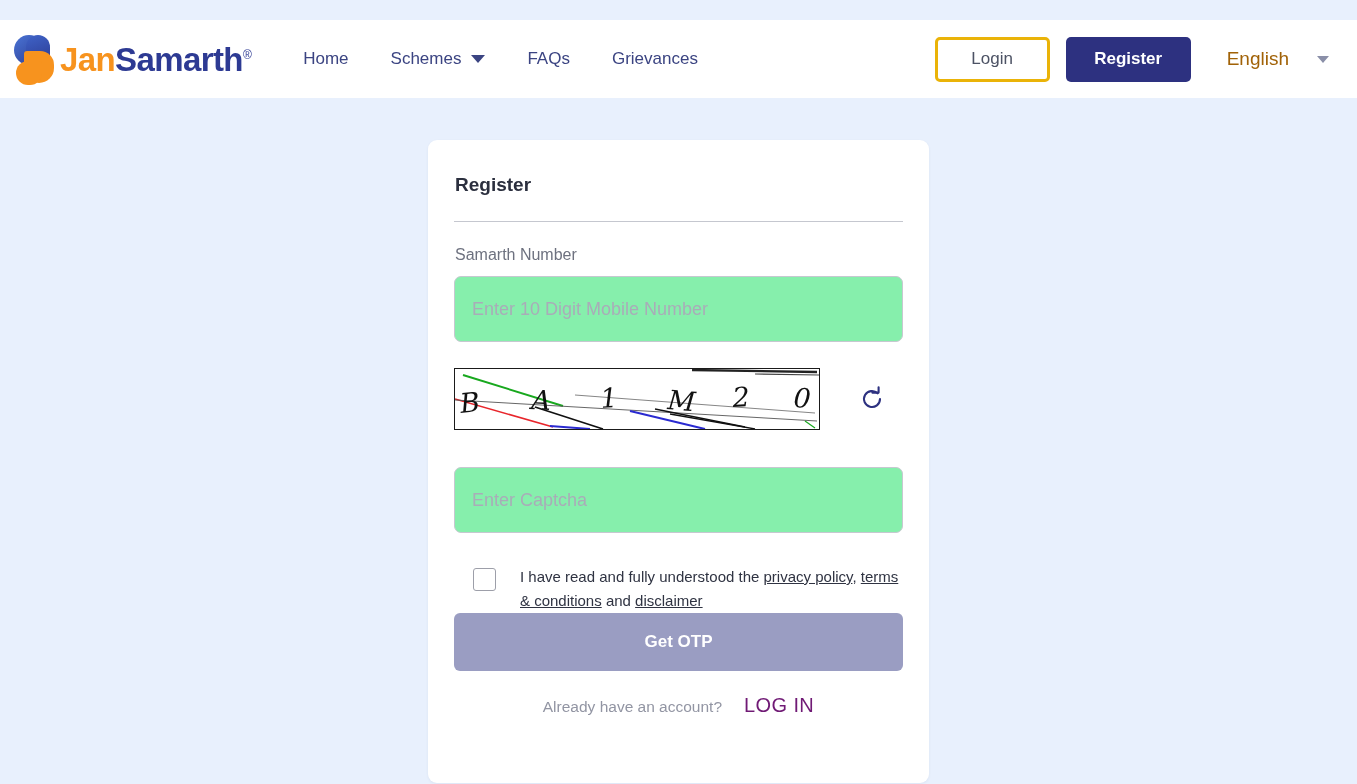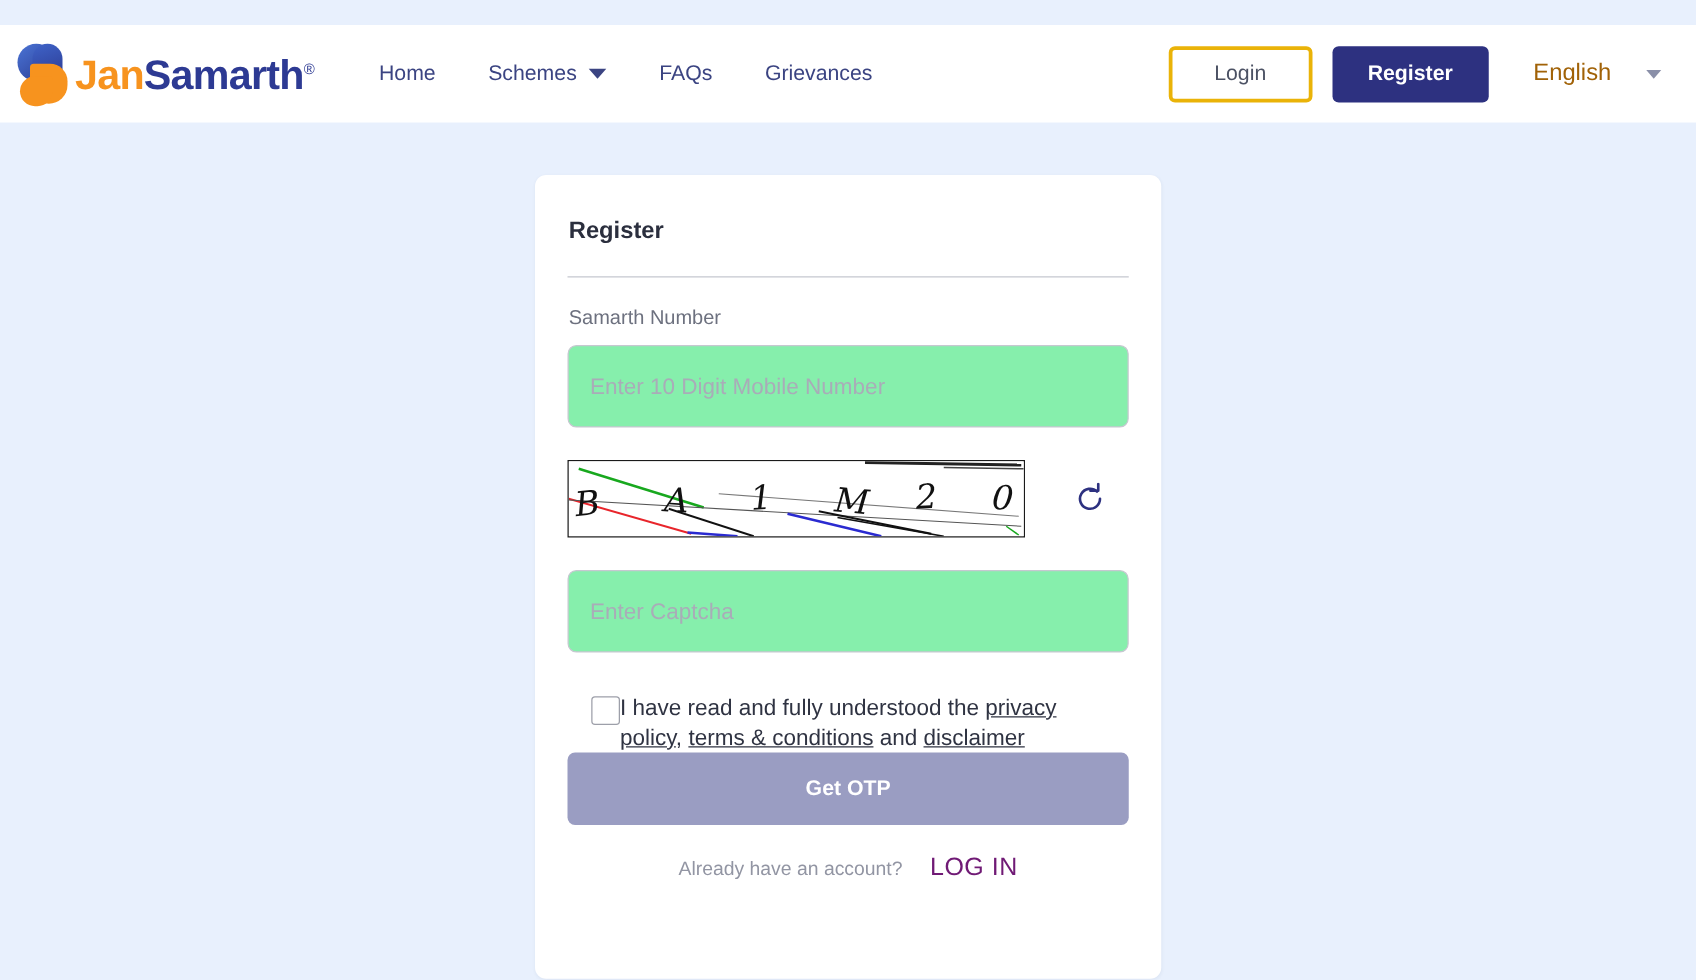--- a/index.html
+++ b/index.html
@@ -248,21 +248,22 @@
     width: 23px;
     height: 23px;
     border: 1px solid #9d9fa9;
     border-radius: 3px;
     background: #fff;
     flex: 0 0 auto;
     margin-top: 3px;
     cursor: pointer;
   }
   .consent-text {
-    font-size: 18px;
+    margin-left: 24px;
+    font-size: 15px;
     line-height: 24px;
     color: #2f3342;
     max-width: 392px;
   }
   .consent-text a {
     color: #2f3342;
     text-decoration: underline;
     cursor: pointer;
   }
 
@@ -378,21 +379,21 @@
         </svg>
       </div>
       <button class="refresh-btn">
         <svg width="26" height="26" viewBox="0 0 26 26">
           <path d="M21 13a8 8 0 1 1-2.4-5.7" fill="none" stroke="#2d3180" stroke-width="2.1" stroke-linecap="round"></path>
           <polyline points="13.3,6.6 19.6,6.6 19.6,1.2" fill="none" stroke="#2d3180" stroke-width="2.1" stroke-linecap="round" stroke-linejoin="round"></polyline>
         </svg>
       </button>
     </div>
 
-    <input class="text-input" type="text" style="margin-top: 26px;" placeholder="Enter Captcha">
+    <input class="text-input" type="text" style="margin-top: 37px;" placeholder="Enter Captcha">
 
     <div class="consent">
       <div class="checkbox"></div>
       <div class="consent-text">
         <span>I have read and fully understood the </span><a>privacy policy</a><span>, </span><a>terms &amp; conditions</a><span> and </span><a>disclaimer</a>
       </div>
     </div>
 
     <button class="btn-otp">Get OTP</button>
 

